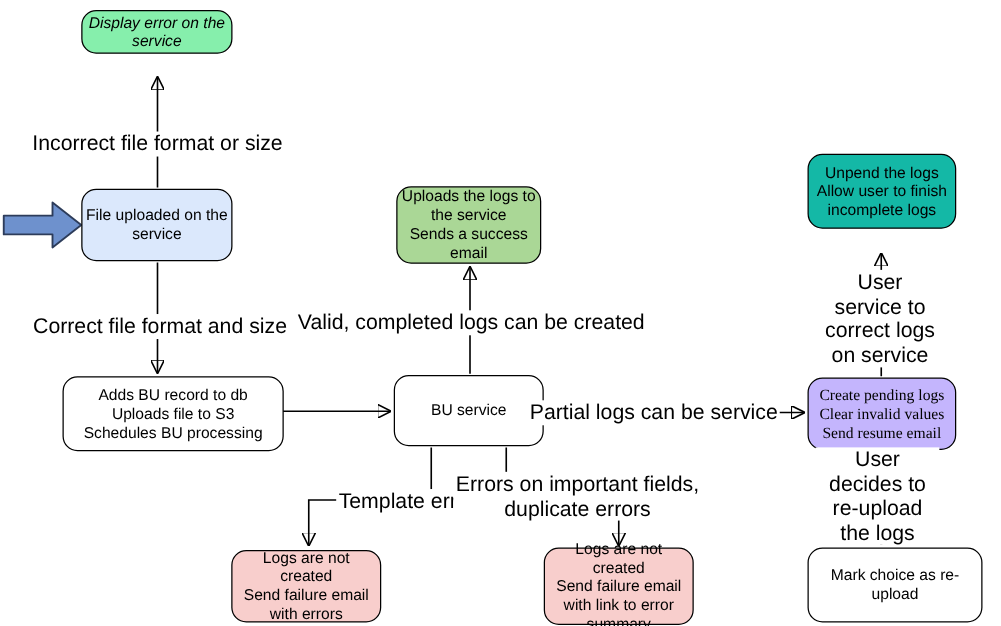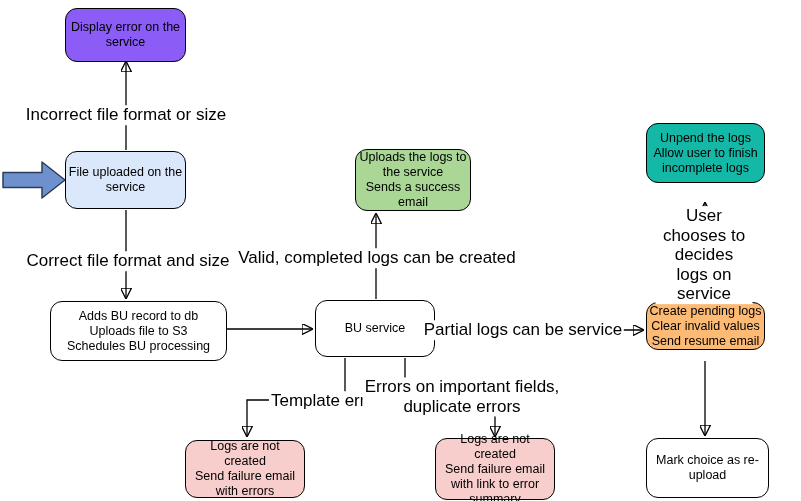--- a/index.html
+++ b/index.html
@@ -38,66 +38,67 @@
     <path d="M200,329 L312,329" marker-end="url(#ah)"></path>
     <path d="M376,299 L376,214" marker-end="url(#ah)"></path>
     <path d="M435,330 L643,330" marker-end="url(#ah)"></path>
     <path d="M345,358 L345,400 L247,400 L247,436" marker-end="url(#ah)"></path>
     <path d="M405,358 L405,400 L495,400 L495,436" marker-end="url(#ah)"></path>
     <path d="M705,301 L705,203" marker-end="url(#ah)"></path>
     <path d="M705,361 L705,435" marker-end="url(#ah)"></path>
     <polygon points="3,172.5 42,172.5 42,162 65,180 42,198 42,187.5 3,187.5" stroke-width="1.5" stroke-linejoin="round" style="fill: rgb(110, 145, 205); stroke: rgb(45, 60, 90);"></polygon>
   </svg>
 
-  <div class="node" style="left: 65px; top: 8px; width: 121px; height: 54px; background: #8b5cf6;">Display error on the
+  <div class="node" style="left: 65px; top: 8px; width: 121px; height: 35px; background: #86efac; font-style: italic;">Display error on the
 service</div>
 
   <div class="node" style="left: 65px; top: 151px; width: 121px; height: 58px; background: rgb(219, 232, 252);">File uploaded on the
 service</div>
 
   <div class="node" style="left: 50px; top: 301px; width: 177px; height: 60px; background: rgb(255, 255, 255);">Adds BU record to db
 Uploads file to S3
 Schedules BU processing</div>
 
   <div class="node" style="left: 315px; top: 300px; width: 120px; height: 57px; background: rgb(255, 255, 255);">BU service</div>
 
-  <div class="node" style="left: 317px; top: 149px; width: 116px; height: 62px; background: rgb(170, 215, 150); margin-left: 38px;">Uploads the logs to
+  <div class="node" style="left: 317px; top: 149px; width: 116px; height: 62px; background: rgb(170, 215, 150);">Uploads the logs to
 the service
 Sends a success
 email</div>
 
   <div class="node" style="left: 185px; top: 440px; width: 120px; height: 58px; background: rgb(248, 206, 204);">Logs are not created
 Send failure email
 with errors</div>
 
   <div class="node" style="left: 435px; top: 438px; width: 120px; height: 62px; background: rgb(248, 206, 204);">Logs are not created
 Send failure email
 with link to error
 summary</div>
 
-  <div class="node" style="left: 646px; top: 302px; width: 119px; height: 48px; background: #fdba74;">Create pending logs
+  <div class="node" style="left: 646px; top: 302px; width: 119px; height: 58px; background: #c4b5fd; font-family: Liberation Serif, serif;">Create pending logs
 Clear invalid values
 Send resume email</div>
 
   <div class="node" style="left: 646px; top: 123px; width: 119px; height: 60px; background: #14b8a6;">Unpend the logs
 Allow user to finish
 incomplete logs</div>
 
-  <div class="node" style="left: 646px; top: 438px; width: 123px; height: 60px; background: rgb(255, 255, 255);">Mark choice as re-
+  <div class="node" style="left: 646px; top: 438px; width: 140px; height: 60px; background: rgb(255, 255, 255);">Mark choice as re-
 upload</div>
 
   <div class="elabel" style="left:126px;top:115px">Incorrect file format or size</div>
 
   <div class="elabel" style="left:128px;top:261px">Correct file format and size</div>
 
   <div class="elabel" style="left:377px;top:258px">Valid, completed logs can be created</div>
 
   <div class="elabel" style="left:523px;top:330px">Partial logs can be service</div>
 
   <div class="elabel" style="left:330px;top:401px">Template errors</div>
 
   <div class="elabel" style="left:462px;top:397px">Errors on important fields,
 duplicate errors</div>
 
-  <div class="elabel" style="left:704px;top:255px">User chooses to decides logs on service</div>
+  <div class="elabel" style="left:704px;top:255px">User service to correct logs on service</div>
 
+  <div class="elabel" style="left:702px;top:397px">User decides to re-upload the logs</div>
 
 </div>
 
 </body></html>

